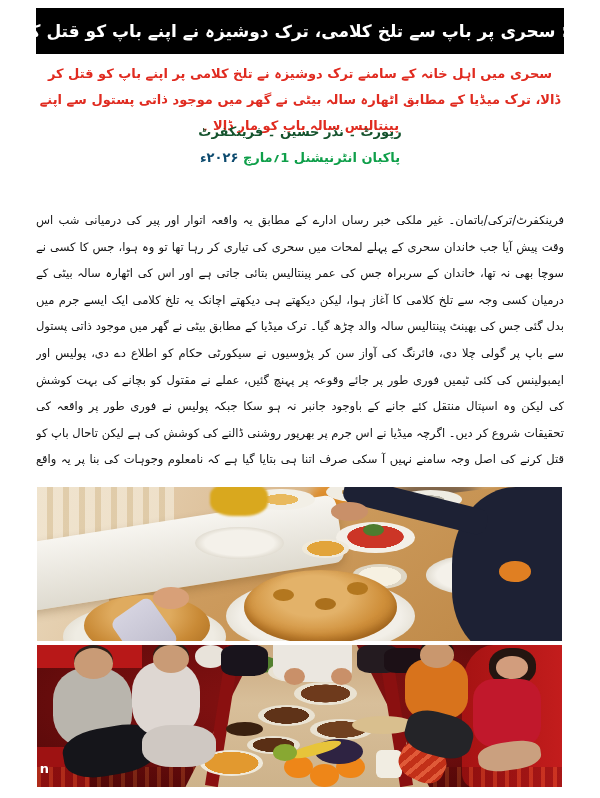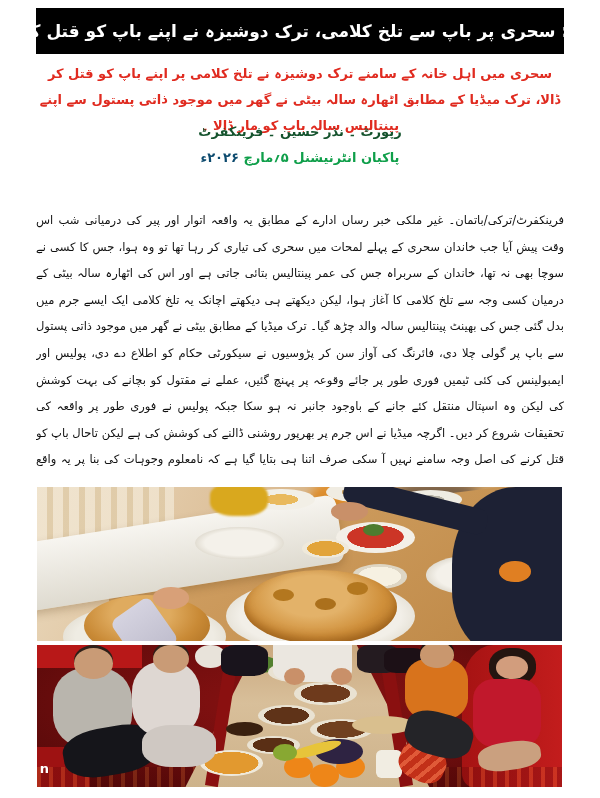--- a/index.html
+++ b/index.html
@@ -37,21 +37,21 @@
 <div class="page">
 
   <div class="headline-bar">
     <div class="headline-text">ترکیہ: سحری پر باپ سے تلخ کلامی، ترک دوشیزہ نے اپنے باپ کو قتل کر ڈالا</div>
   </div>
 
   <div class="subhead">سحری میں اہل خانہ کے سامنے ترک دوشیزہ نے تلخ کلامی پر اپنے باپ کو قتل کر ڈالا، ترک میڈیا کے مطابق اٹھارہ سالہ بیٹی نے گھر میں موجود ذاتی پستول سے اپنے پینتالیس سالہ باپ کو مار ڈالا ۔</div>
 
   <div class="byline">رپورٹ ۔ نذر حسین ۔ فرینکفرٹ</div>
 
-  <div class="publine"><span>پاکبان انٹرنیشنل ۵؍مارچ</span> <span class="year">۲۰۲۶ء</span></div>
+  <div class="publine"><span>پاکبان انٹرنیشنل 1؍مارچ</span> <span class="year">۲۰۲۶ء</span></div>
 
   <div class="body-text">فرینکفرٹ/ترکی/باتمان۔ غیر ملکی خبر رساں ادارے کے مطابق یہ واقعہ اتوار اور پیر کی درمیانی شب اس وقت پیش آیا جب خاندان سحری کے پہلے لمحات میں سحری کی تیاری کر رہا تھا تو وہ ہوا، جس کا کسی نے سوچا بھی نہ تھا، خاندان کے سربراہ جس کی عمر پینتالیس بتائی جاتی ہے اور اس کی اٹھارہ سالہ بیٹی کے درمیان کسی وجہ سے تلخ کلامی کا آغاز ہوا، لیکن دیکھتے ہی دیکھتے اچانک یہ تلخ کلامی ایک ایسے جرم میں بدل گئی جس کی بھینٹ پینتالیس سالہ والد چڑھ گیا۔ ترک میڈیا کے مطابق بیٹی نے گھر میں موجود ذاتی پستول سے باپ پر گولی چلا دی، فائرنگ کی آواز سن کر پڑوسیوں نے سیکورٹی حکام کو اطلاع دے دی، پولیس اور ایمبولینس کی کئی ٹیمیں فوری طور پر جائے وقوعہ پر پہنچ گئیں، عملے نے مقتول کو بچانے کی بہت کوشش کی لیکن وہ اسپتال منتقل کئے جانے کے باوجود جانبر نہ ہو سکا جبکہ پولیس نے فوری طور پر واقعہ کی تحقیقات شروع کر دیں۔ اگرچہ میڈیا نے اس جرم پر بھرپور روشنی ڈالنے کی کوشش کی ہے لیکن تاحال باپ کو قتل کرنے کی اصل وجہ سامنے نہیں آ سکی صرف اتنا ہی بتایا گیا ہے کہ نامعلوم وجوہات کی بنا پر یہ واقع پیش آیا ہے۔ واضح رہے ترک فیملیز میں اکثر لوگوں کے گھر اسلحہ پایا جاتا ہے خواہ وہ قانونی یا غیر قانونی ہو۔</div>
 
   <div class="photo photo-top">
     <div class="s" style="left:0;top:0;width:26%;height:50%;background:repeating-linear-gradient(90deg,#f1e6d2 0 10px,#dfcba8 10px 16px);opacity:.8;"></div>
     <div class="s e" style="left:52%;top:-6%;width:14%;height:24%;background:#df8f2e;filter:blur(5px);"></div>
     <div class="s e" style="left:68%;top:-5%;width:16%;height:18%;background:#7c6248;filter:blur(6px);"></div>
     <div class="s" style="left:14%;top:12%;width:95%;height:125%;background:linear-gradient(150deg,#d3a369 0%,#c89555 45%,#b9813f 100%);transform:rotate(-7deg);"></div>
     <div class="s" style="left:-8%;top:22%;width:66%;height:44%;background:linear-gradient(180deg,#f7f5f0,#dedacf);transform:rotate(-9deg);border-radius:10px;box-shadow:0 4px 8px rgba(90,60,20,.25);"></div>
     <div class="s e" style="left:40%;top:1%;width:13%;height:14%;background:radial-gradient(#e9b95c 0 35%,#f2efe6 36% 75%,#d9d3c6 100%);"></div>

